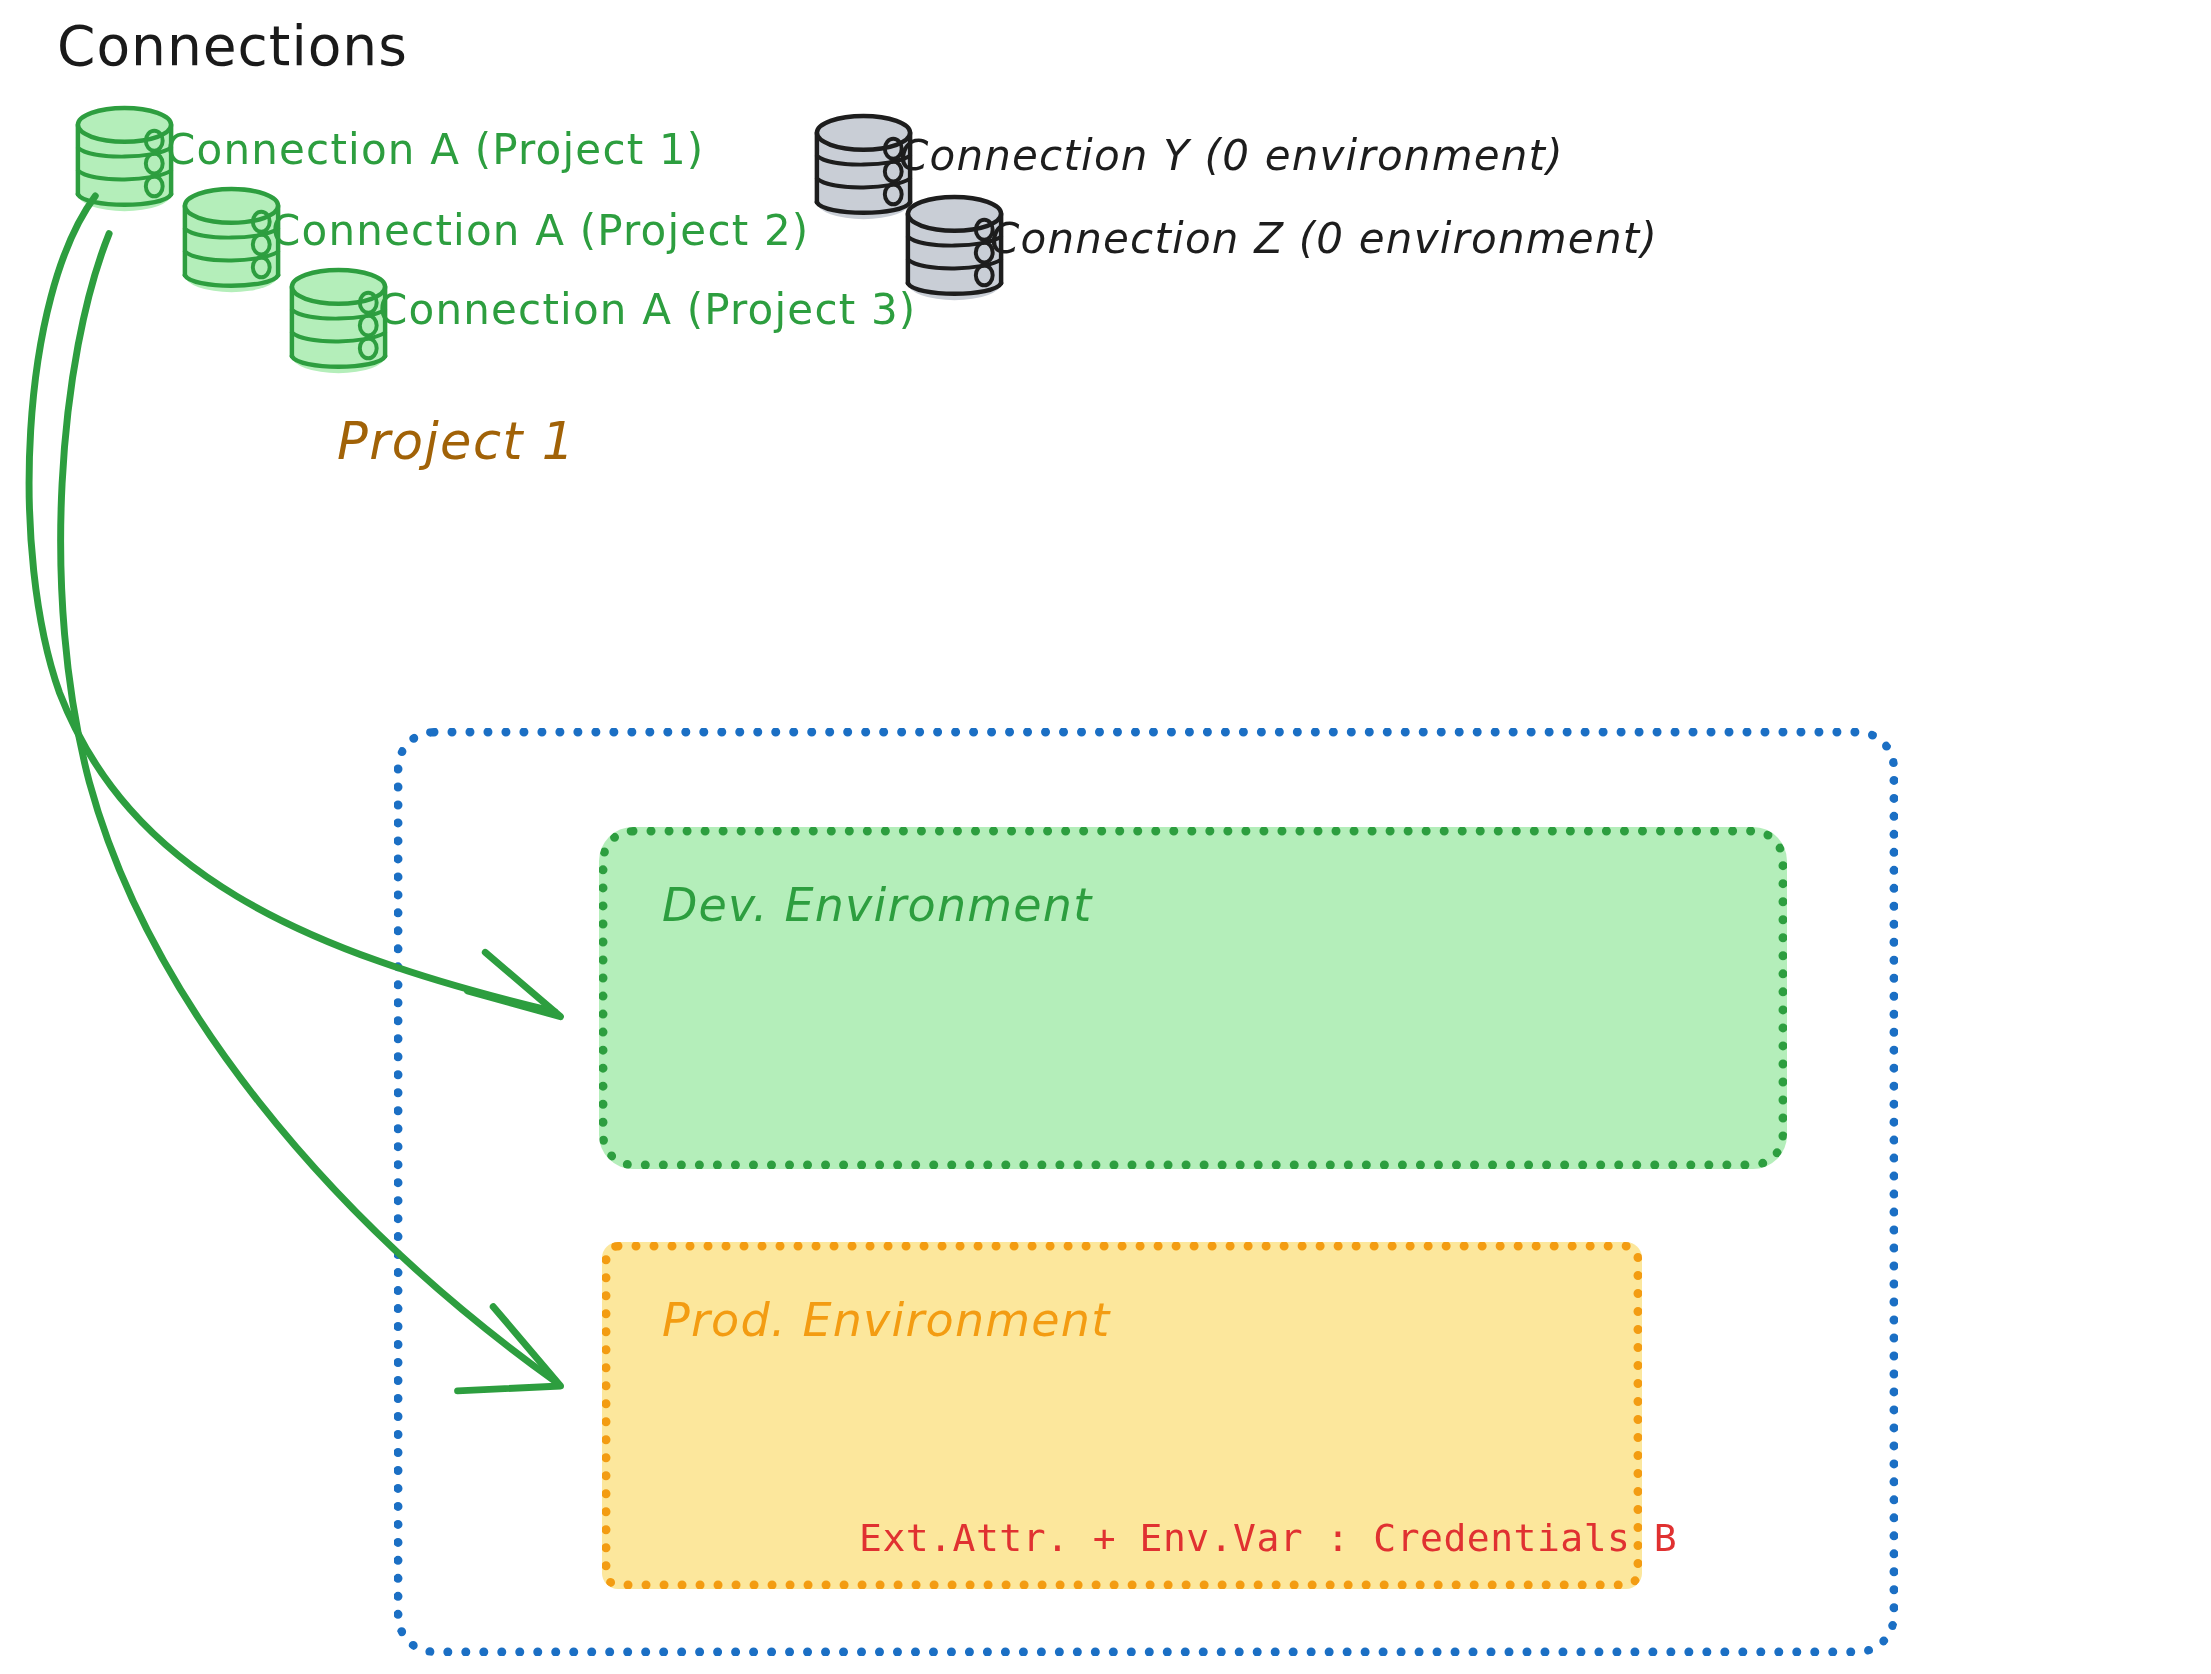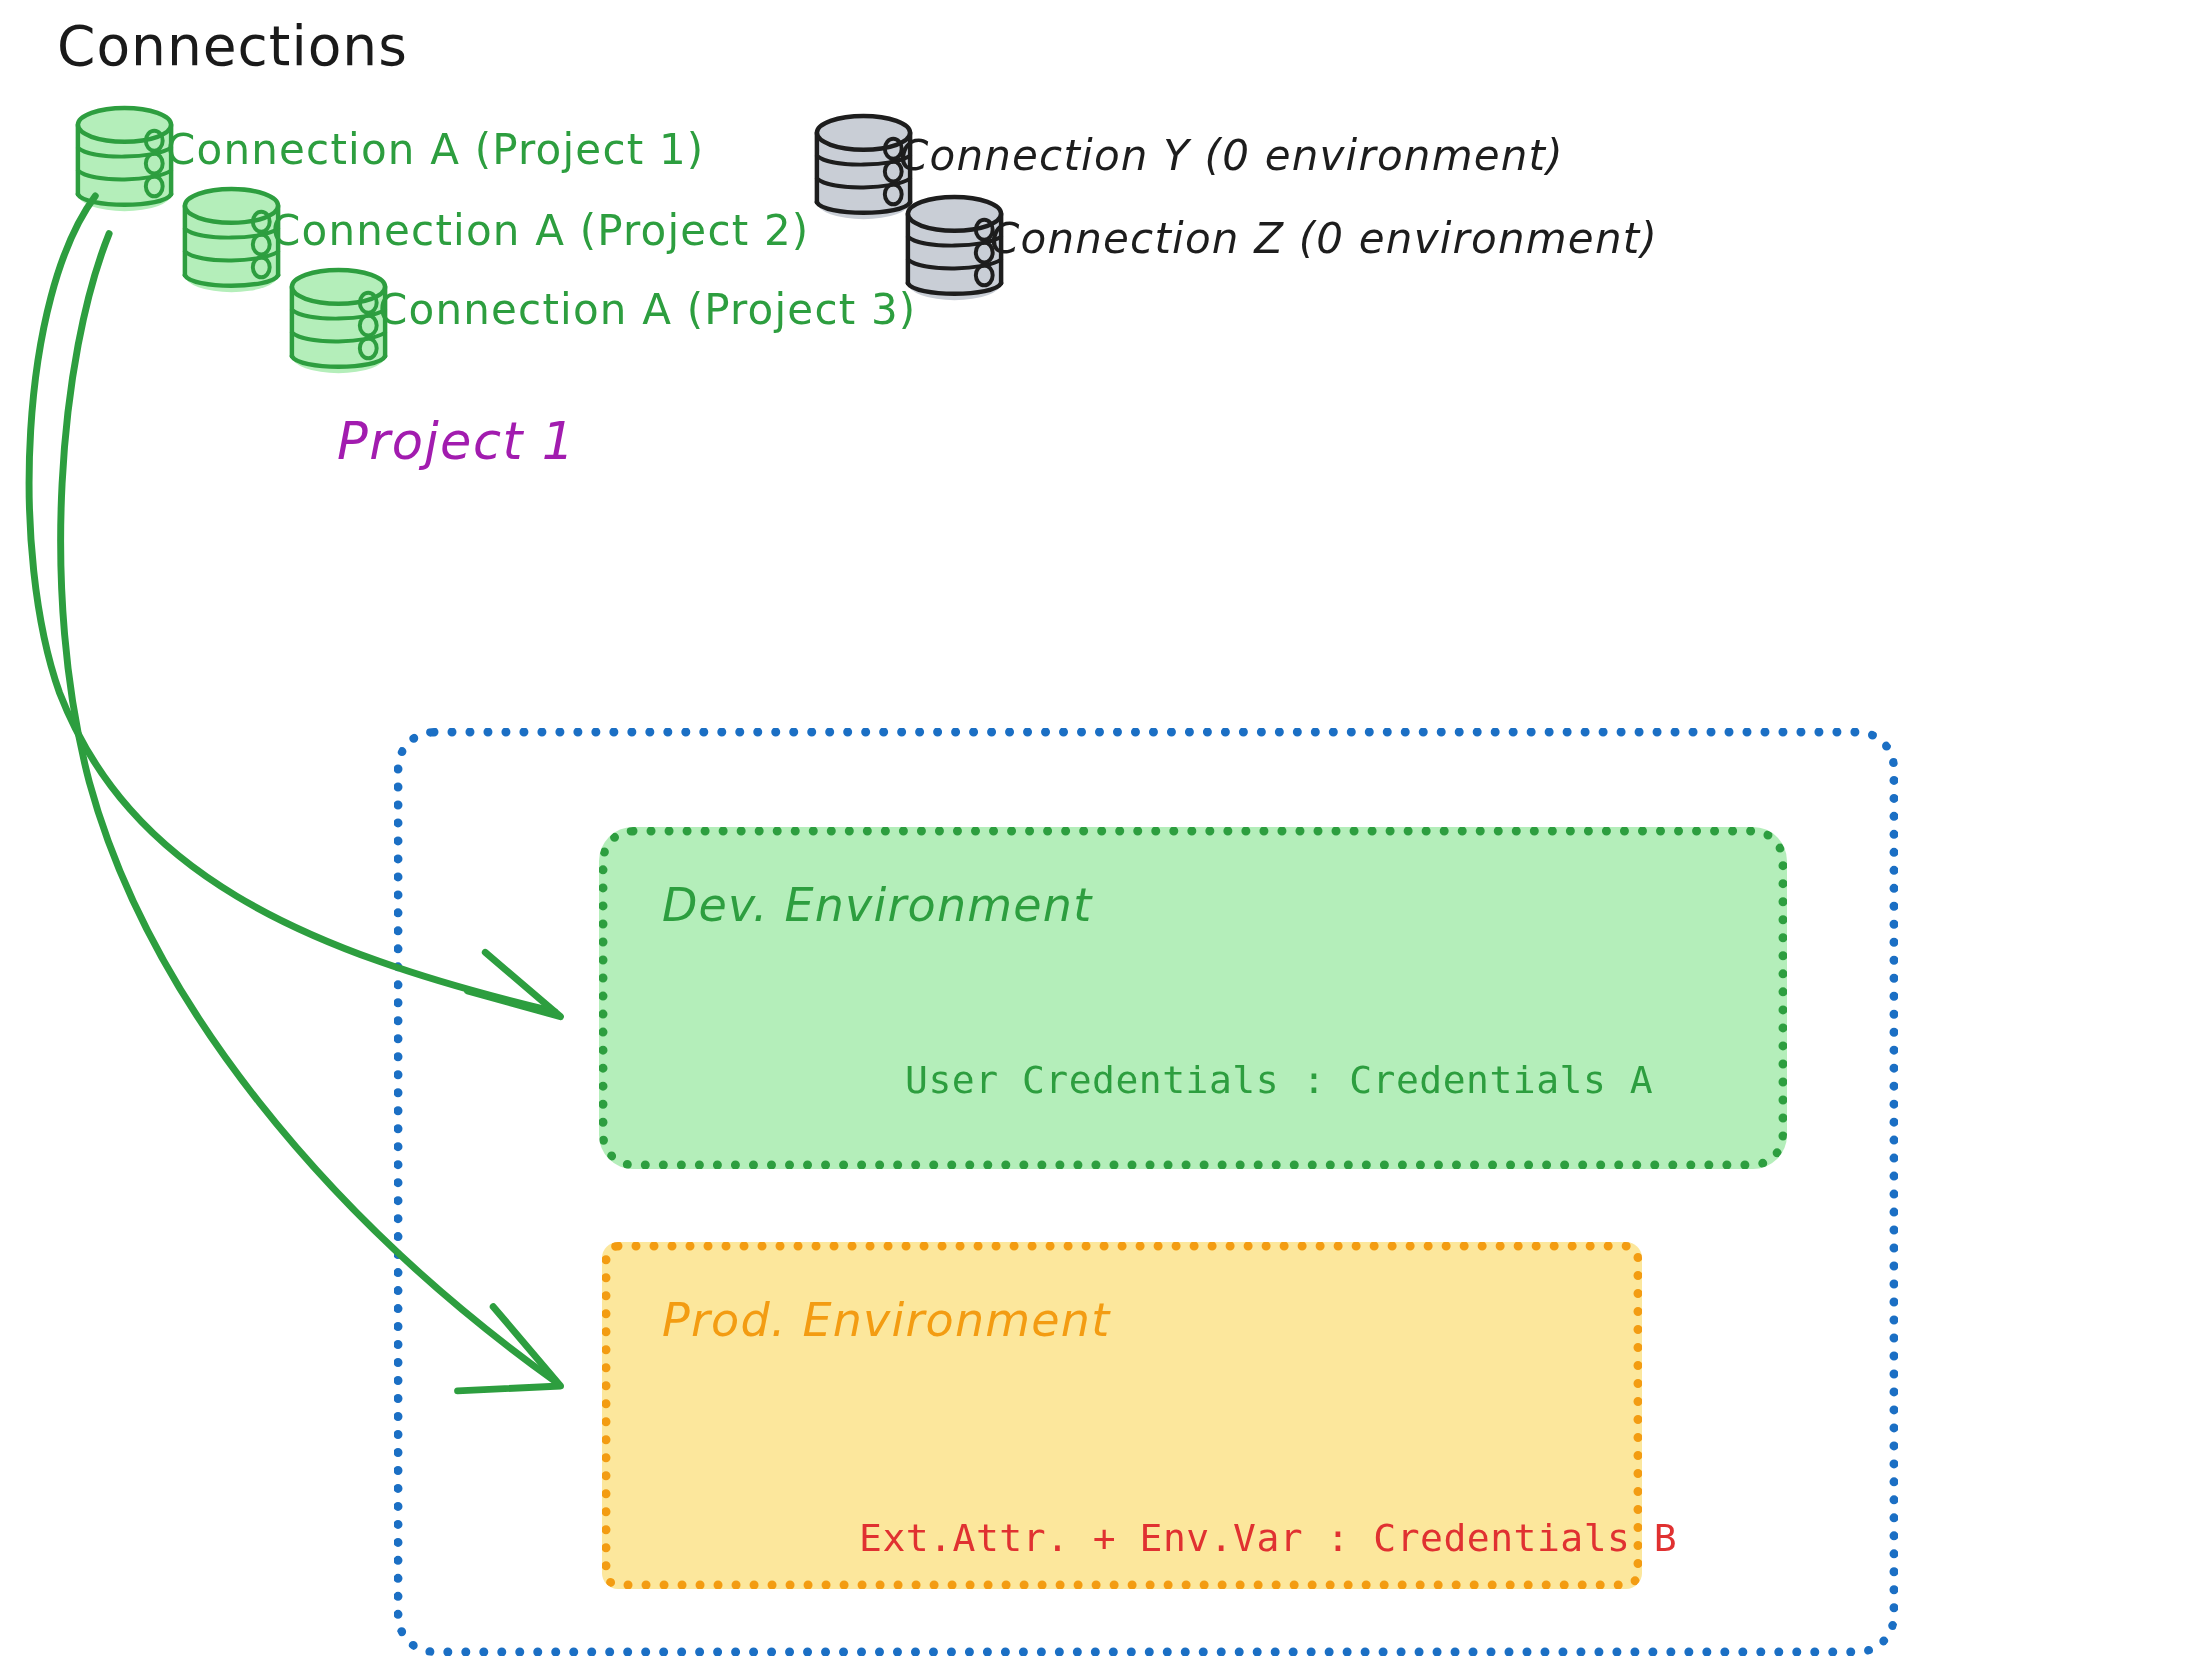--- a/index.html
+++ b/index.html
@@ -49,21 +49,21 @@
     font-size: 42px;
     color: #1d1d1d;
     font-style: italic;
     letter-spacing: 1.2px;
   }
 
   #project-title {
     left: 337px;
     top: 412px;
     font-size: 51px;
-    color: #a21caf;
+    color: #a16207;
     font-style: italic;
     letter-spacing: 1.5px;
   }
 
   
   .db-icon {
     position: absolute;
   }
 
   
@@ -235,21 +235,20 @@
     <ellipse cx="90" cy="88" rx="8.5" ry="10" fill="none" stroke="#1d1d1d" stroke-width="4"></ellipse>
   </svg>
   <div class="hand conn-label-gray" style="left:990px; top:214px;">Connection Z (0 environment)</div>
 
   <div class="hand" id="project-title">Project 1</div>
 
   <div id="project-box"></div>
 
   <div id="dev-box">
     <div class="hand env-title" id="dev-title">Dev. Environment</div>
-    <div class="mono env-line" id="dev-cred">User Credentials : Credentials A</div>
   </div>
 
   <div id="prod-box">
     <div class="hand env-title" id="prod-title">Prod. Environment</div>
     <div class="mono env-line" id="prod-line-2">Ext.Attr. + Env.Var : Credentials B</div>
   </div>
 
   <svg id="arrows-svg" viewBox="0 0 2234 1691" width="2212" height="1674">
 
     <g>

